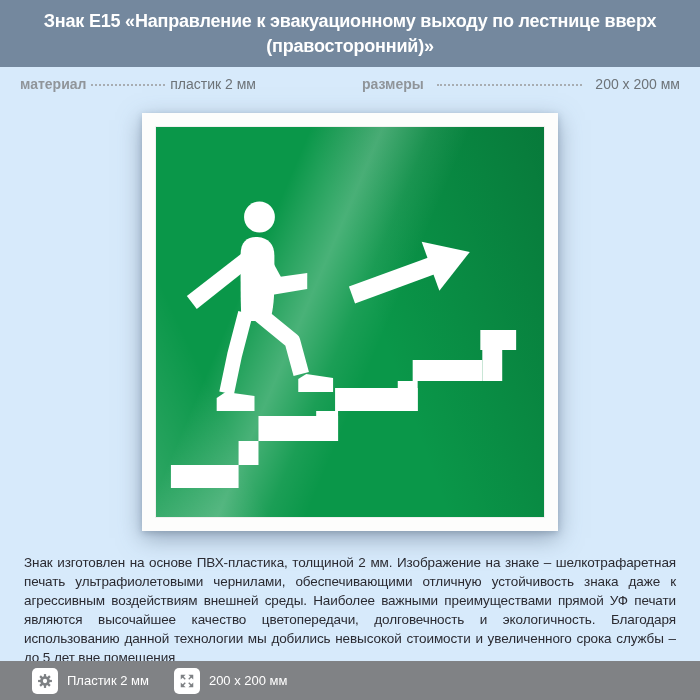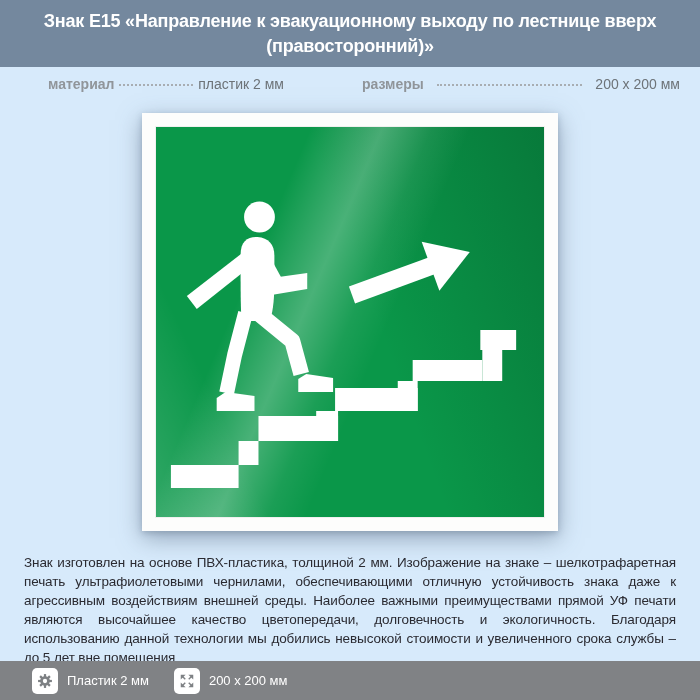--- a/index.html
+++ b/index.html
@@ -16,21 +16,21 @@
   }
   .header h1{
     margin:12px;padding:0 28px;font-size:18px;font-weight:700;
     line-height:1.35;letter-spacing:-0.2px;
   }
   .specs{
     position:absolute;top:76px;left:20px;right:20px;height:24px;
     display:flex;justify-content:space-between;font-size:14px;
   }
   .spec{display:flex;align-items:baseline;}
-  .spec-left{width:236px;margin-left:28px;}
+  .spec-left{width:236px;}
   .spec-right{width:318px;gap:8px;}
   .spec .label{font-weight:700;color:#90959a;white-space:nowrap;}
   .spec .dots{flex:1;border-bottom:2px dotted #a8adb2;transform:translateY(-3px);margin:0 5px;}
   .spec .value{color:#6d7378;white-space:nowrap;}
   .sign-card{
     position:absolute;top:113px;left:142px;width:416px;height:418px;
     box-sizing:border-box;background:#fdfdfc;padding:14px;
     box-shadow:0 7px 22px rgba(92,112,134,.55),0 2px 6px rgba(92,112,134,.35);
   }
   .sign-green{

